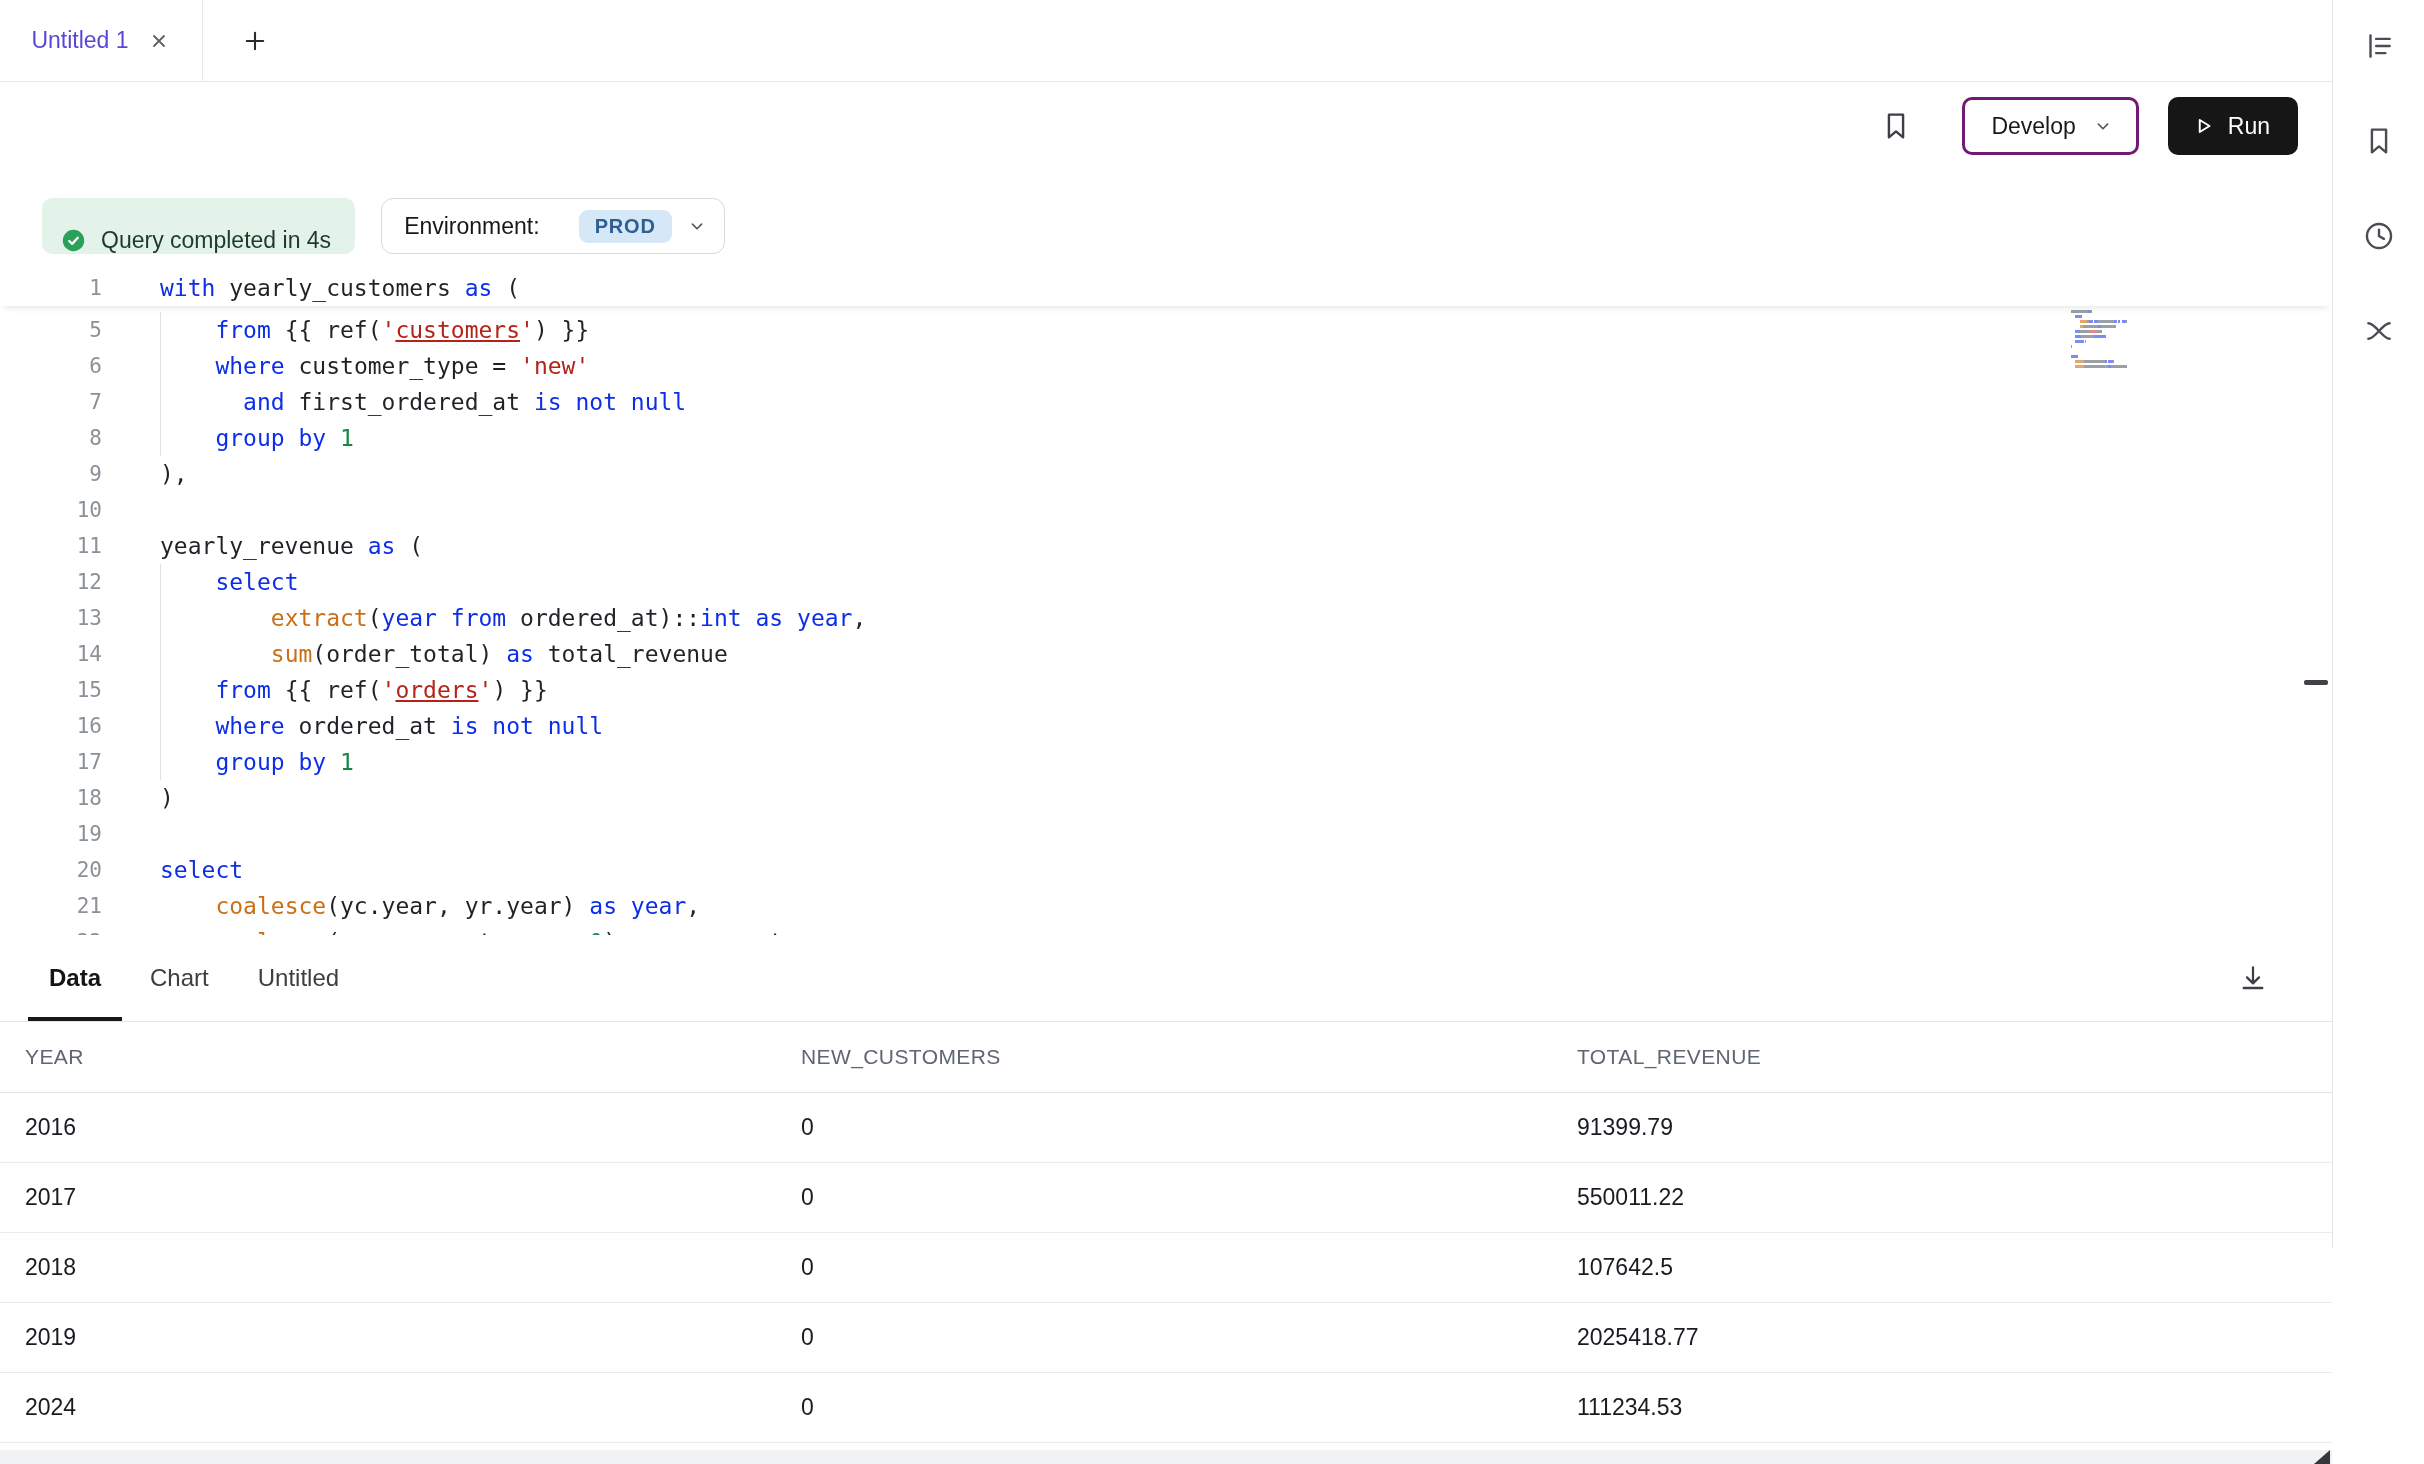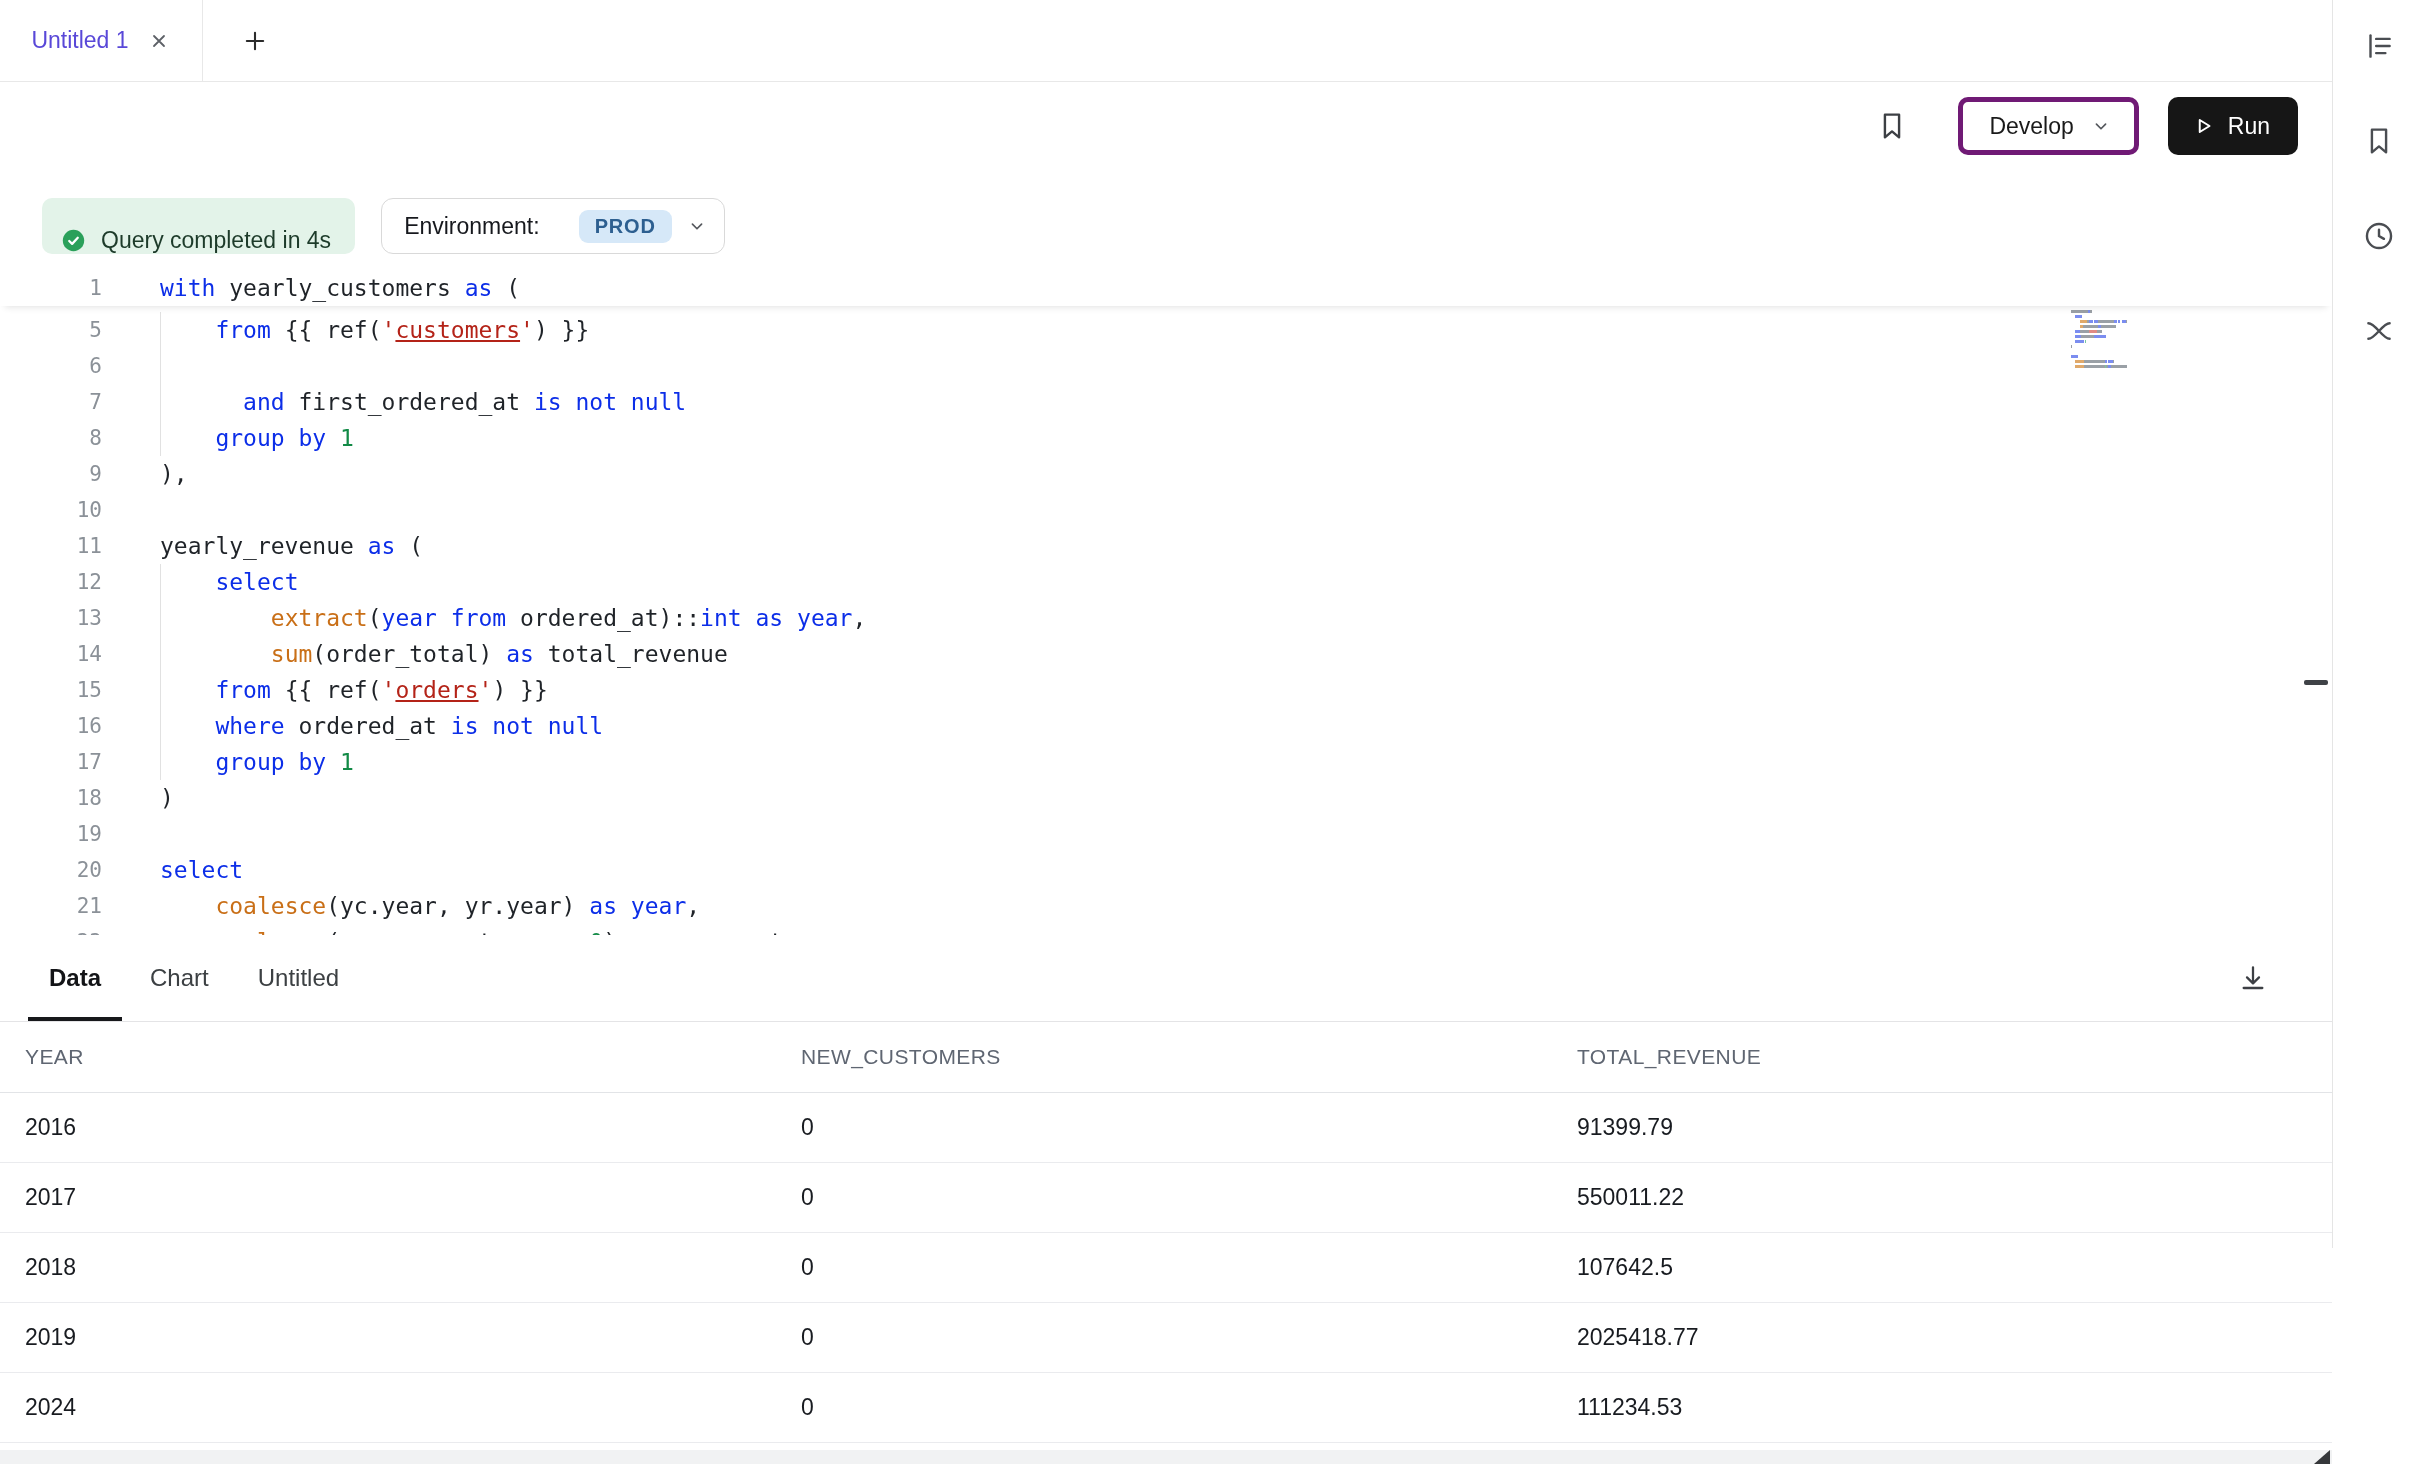--- a/index.html
+++ b/index.html
@@ -13,21 +13,21 @@
   .tab { width:203px; display:flex; align-items:center; justify-content:center; gap:18px;
     border-right:1px solid #e8e8e8; background:#fff; cursor:pointer; }
   .tab-label { color:#5948d8; font-size:23px; }
   .icon-btn { border:none; background:none; padding:0; display:flex; align-items:center;
     justify-content:center; cursor:pointer; }
   .newtab { margin-left:28px; align-self:center; width:48px; height:48px; }
 
   
   .toolbar { height:88px; display:flex; align-items:center; justify-content:flex-end; padding-right:34px; }
   .bm-btn { width:48px; height:48px; }
-  .btn-develop { margin-left:42px; height:58px; padding:0 22px 0 26px; border:5px solid #701a75;
+  .btn-develop { margin-left:42px; height:58px; padding:0 22px 0 26px; border:3px solid #701a75;
     border-radius:10px; background:#fff; font-size:23px; color:#1a1a1a; display:flex;
     align-items:center; gap:16px; cursor:pointer; font-family:inherit; }
   .btn-run { margin-left:29px; height:58px; padding:0 28px 0 22px; border:none; border-radius:10px;
     background:#161616; color:#fff; font-size:23px; display:flex; align-items:center; gap:12px;
     cursor:pointer; font-family:inherit; }
 
   
   .statusbar { margin-top:28px; padding-left:42px; display:flex; gap:26px; align-items:center; height:56px; }
   .status-pill { height:56px; background:#e3f3e9; border-radius:10px; display:flex; align-items:flex-end;
     gap:14px; padding:0 24px 0 18px; color:#1d3b2a; font-size:23px; font-weight:500; }
@@ -149,21 +149,21 @@
     </div>
 
     <div class="editor">
       <div class="guide g1"></div>
       <div class="guide g2"></div>
       <div class="sticky" id="sticky-line">
           <div class="code-line"><span class="ln">1</span><span class="lc"><span class="tk-kw">with</span><span class="tk-pl"> yearly_customers </span><span class="tk-kw">as</span><span class="tk-pl"> (</span></span></div>
         </div>
       <div id="code-lines">
           <div class="code-line"><span class="ln">5</span><span class="lc"><span class="tk-pl">    </span><span class="tk-kw">from</span><span class="tk-pl"> {{ ref(</span><span class="tk-st">'</span><span class="tk-lk">customers</span><span class="tk-st">'</span><span class="tk-pl">) }}</span></span></div>
-          <div class="code-line"><span class="ln">6</span></div>
+          <div class="code-line"><span class="ln">6</span><span class="lc"><span class="tk-pl">    </span><span class="tk-kw">where</span><span class="tk-pl"> customer_type = </span><span class="tk-st">'new'</span></span></div>
           <div class="code-line"><span class="ln">7</span><span class="lc"><span class="tk-pl">      </span><span class="tk-kw">and</span><span class="tk-pl"> first_ordered_at </span><span class="tk-kw">is not null</span></span></div>
           <div class="code-line"><span class="ln">8</span><span class="lc"><span class="tk-pl">    </span><span class="tk-kw">group by</span><span class="tk-pl"> </span><span class="tk-nu">1</span></span></div>
           <div class="code-line"><span class="ln">9</span><span class="lc"><span class="tk-pl">),</span></span></div>
           <div class="code-line"><span class="ln">10</span><span class="lc"></span></div>
           <div class="code-line"><span class="ln">11</span><span class="lc"><span class="tk-pl">yearly_revenue </span><span class="tk-kw">as</span><span class="tk-pl"> (</span></span></div>
           <div class="code-line"><span class="ln">12</span><span class="lc"><span class="tk-pl">    </span><span class="tk-kw">select</span></span></div>
           <div class="code-line"><span class="ln">13</span><span class="lc"><span class="tk-pl">        </span><span class="tk-fn">extract</span><span class="tk-pl">(</span><span class="tk-kw">year</span><span class="tk-pl"> </span><span class="tk-kw">from</span><span class="tk-pl"> ordered_at)::</span><span class="tk-kw">int</span><span class="tk-pl"> </span><span class="tk-kw">as</span><span class="tk-pl"> </span><span class="tk-kw">year</span><span class="tk-pl">,</span></span></div>
           <div class="code-line"><span class="ln">14</span><span class="lc"><span class="tk-pl">        </span><span class="tk-fn">sum</span><span class="tk-pl">(order_total) </span><span class="tk-kw">as</span><span class="tk-pl"> total_revenue</span></span></div>
           <div class="code-line"><span class="ln">15</span><span class="lc"><span class="tk-pl">    </span><span class="tk-kw">from</span><span class="tk-pl"> {{ ref(</span><span class="tk-st">'</span><span class="tk-lk">orders</span><span class="tk-st">'</span><span class="tk-pl">) }}</span></span></div>
           <div class="code-line"><span class="ln">16</span><span class="lc"><span class="tk-pl">    </span><span class="tk-kw">where</span><span class="tk-pl"> ordered_at </span><span class="tk-kw">is not null</span></span></div>

